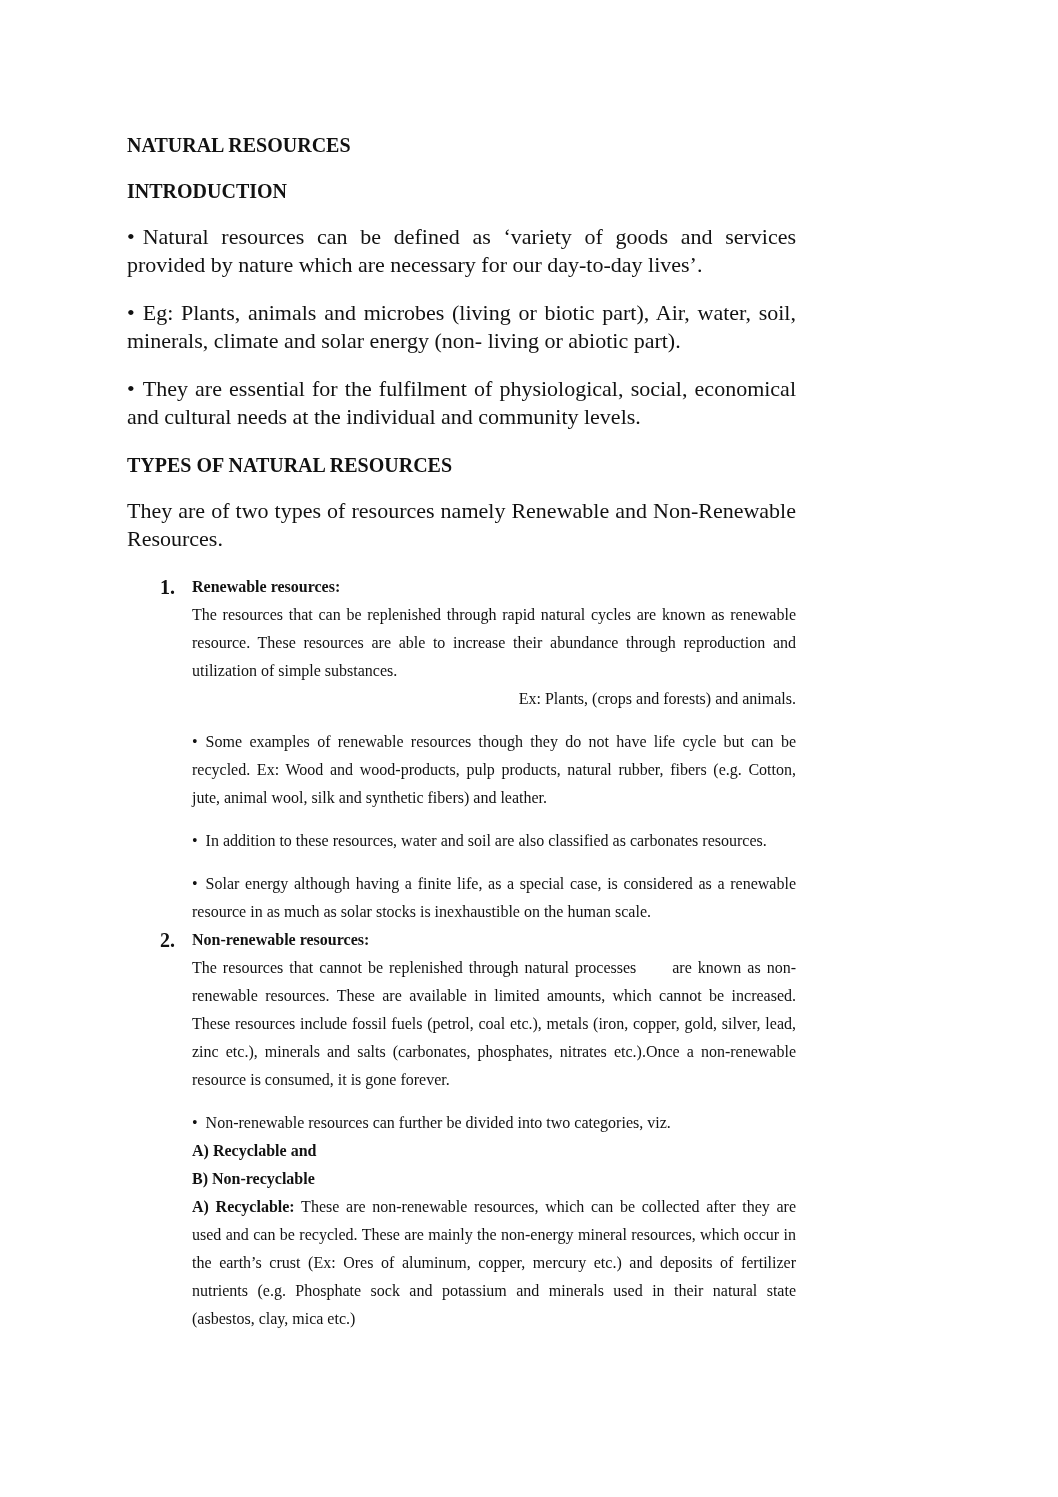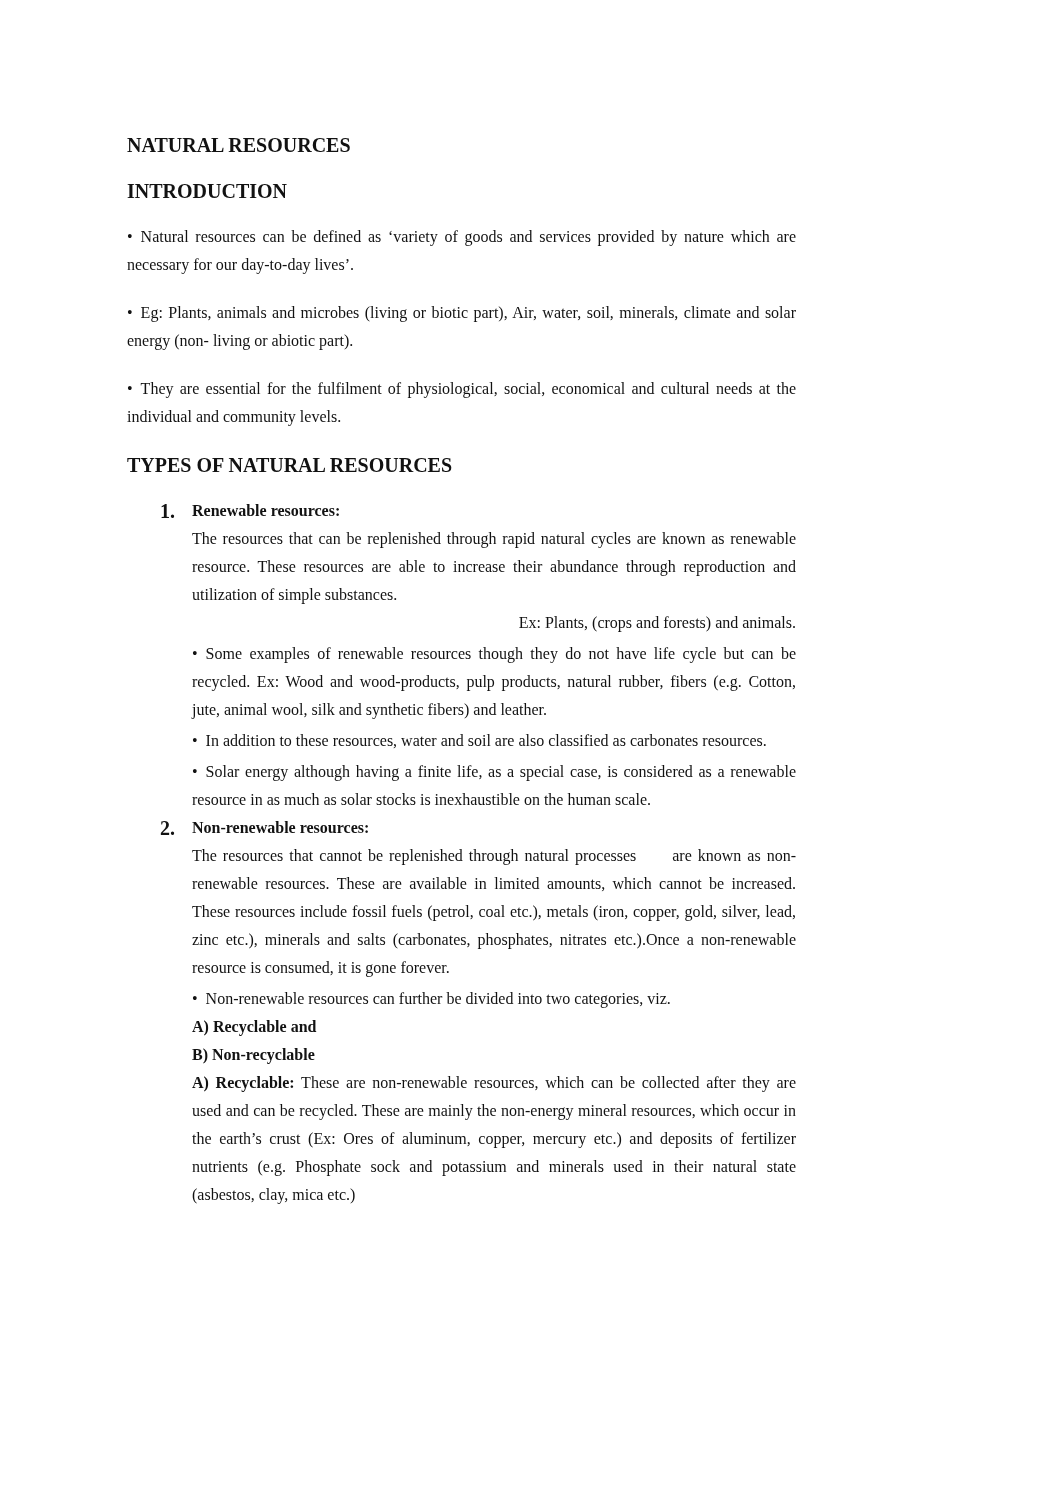--- a/index.html
+++ b/index.html
@@ -15,55 +15,56 @@
     background: #ffffff;
     padding: 131px 128px 0 127px;
     overflow: hidden;
   }
   .h {
     font-size: 20px; line-height: 28px;
     font-weight: bold;
     margin-bottom: 18px;
   }
   .para {
-    font-size: 16px; line-height: 28px;
+    font-size: 22px; line-height: 28px;
     text-align: justify; text-justify: inter-word;
     margin-bottom: 20px;
   }
   .bullet { margin-right: 8px; }
   .li { position: relative; padding-left: 65px; }
   .num {
     position: absolute; left: 33px; top: 0;
     font-size: 20px; line-height: 28px; font-weight: bold;
   }
   .inner {
     font-size: 16px; line-height: 28px;
     text-align: justify; text-justify: inter-word;
   }
-  .ib { margin-top: 3px; }
+  .ib { margin-top: 15px; }
   .bold { font-weight: bold; }
   .example { padding-left: 56px; text-align: right; }
 </style>
 </head>
 <body>
 
 <div class="page">
 
   <div class="h">NATURAL RESOURCES</div>
 
   <div class="h">INTRODUCTION</div>
 
   <div class="para"><span class="bullet">•</span><span>Natural resources can be defined as ‘variety of goods and services provided by nature which are necessary for our day-to-day lives’.</span></div>
 
   <div class="para"><span class="bullet">•</span><span>Eg: Plants, animals and microbes (living or biotic part), Air, water, soil, minerals, climate and solar energy (non- living or abiotic part).</span></div>
 
   <div class="para"><span class="bullet">•</span><span>They are essential for the fulfilment of physiological, social, economical and cultural needs at the individual and community levels.</span></div>
 
   <div class="h">TYPES OF NATURAL RESOURCES</div>
 
+  <div class="para">They are of two types of resources namely Renewable and Non-Renewable Resources.</div>
 
   <div class="li">
     <span class="num">1.</span>
     <div class="inner bold">Renewable resources:</div>
     <div class="inner">The resources that can be replenished through rapid natural cycles are known as renewable resource. These resources are able to increase their abundance through reproduction and utilization of simple substances.</div>
     <div class="inner example">Ex: Plants, (crops and forests) and animals.</div>
     <div class="inner ib"><span class="bullet">•</span><span>Some examples of renewable resources though they do not have life cycle but can be recycled. Ex: Wood and wood-products, pulp products, natural rubber, fibers (e.g. Cotton, jute, animal wool, silk and synthetic fibers) and leather.</span></div>
     <div class="inner ib"><span class="bullet">•</span><span>In addition to these resources, water and soil are also classified as carbonates resources.</span></div>
     <div class="inner ib"><span class="bullet">•</span><span>Solar energy although having a finite life, as a special case, is considered as a renewable resource in as much as solar stocks is inexhaustible on the human scale.</span></div>
   </div>

